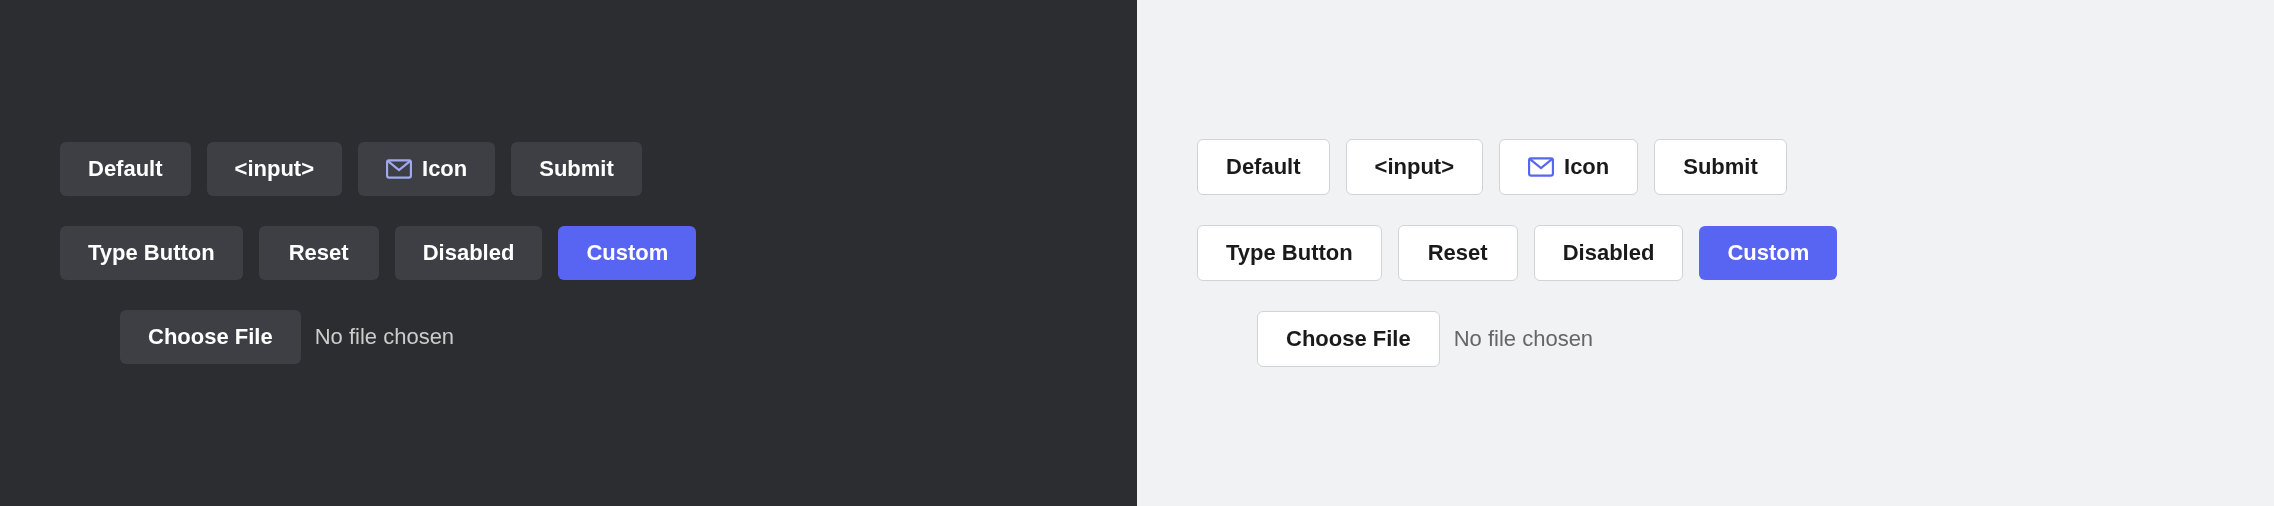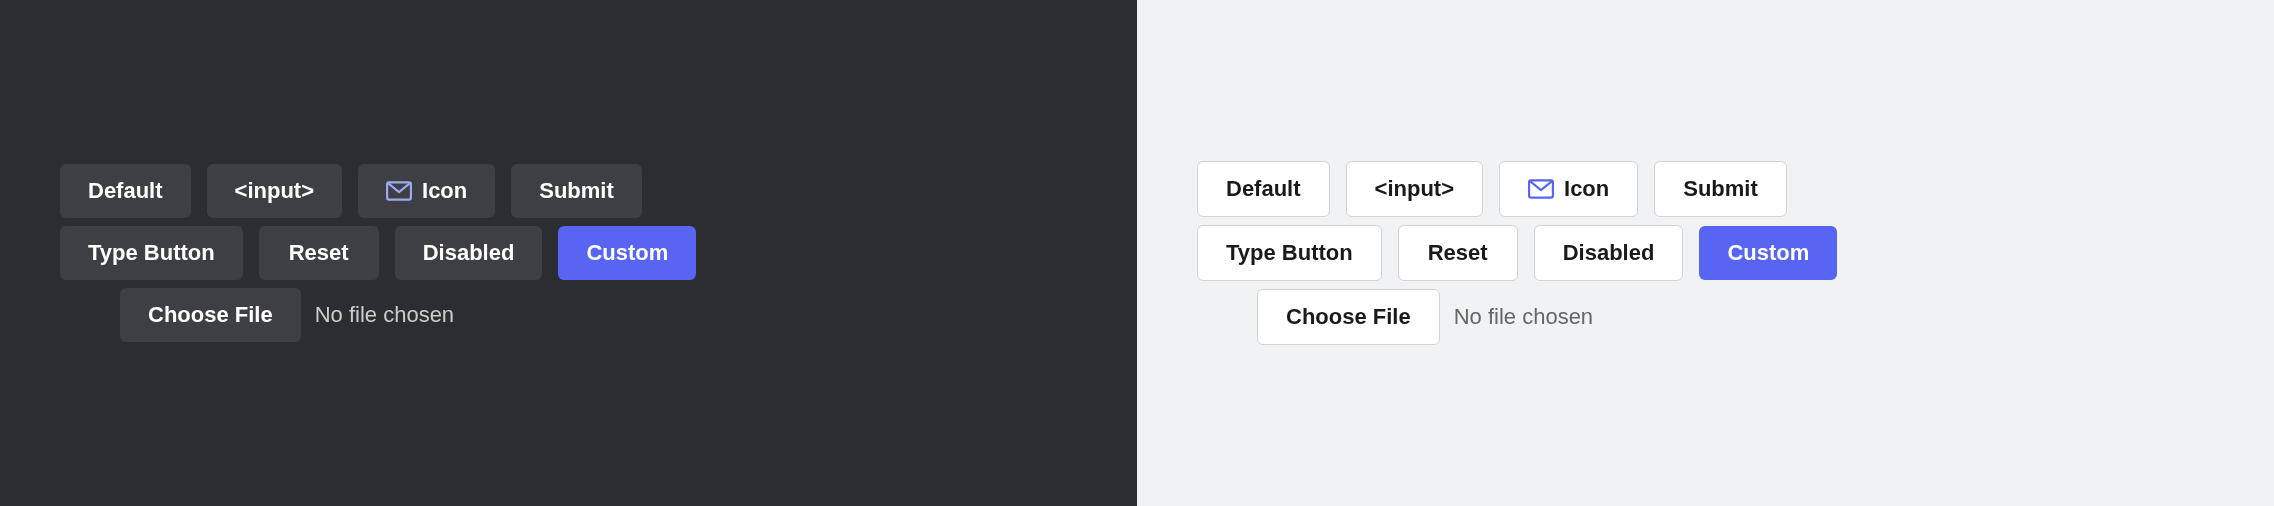--- a/index.html
+++ b/index.html
@@ -11,21 +11,21 @@
       font-family: -apple-system, BlinkMacSystemFont, 'Segoe UI', sans-serif;
       overflow: hidden;
     }
 
     .panel {
       display: flex;
       flex-direction: column;
       justify-content: center;
       align-items: flex-start;
       padding: 40px 60px;
-      gap: 8px;
+      gap: 30px;
       flex: 1;
     }
 
     .panel-dark {
       background-color: #2b2d31;
     }
 
     .panel-light {
       background-color: #f1f2f4;
     }

